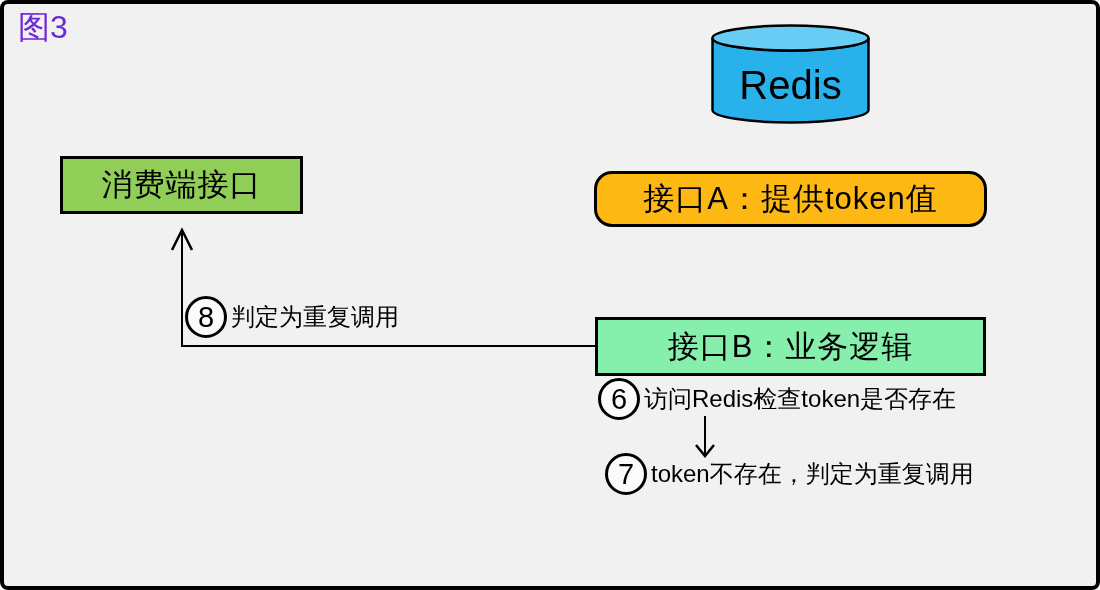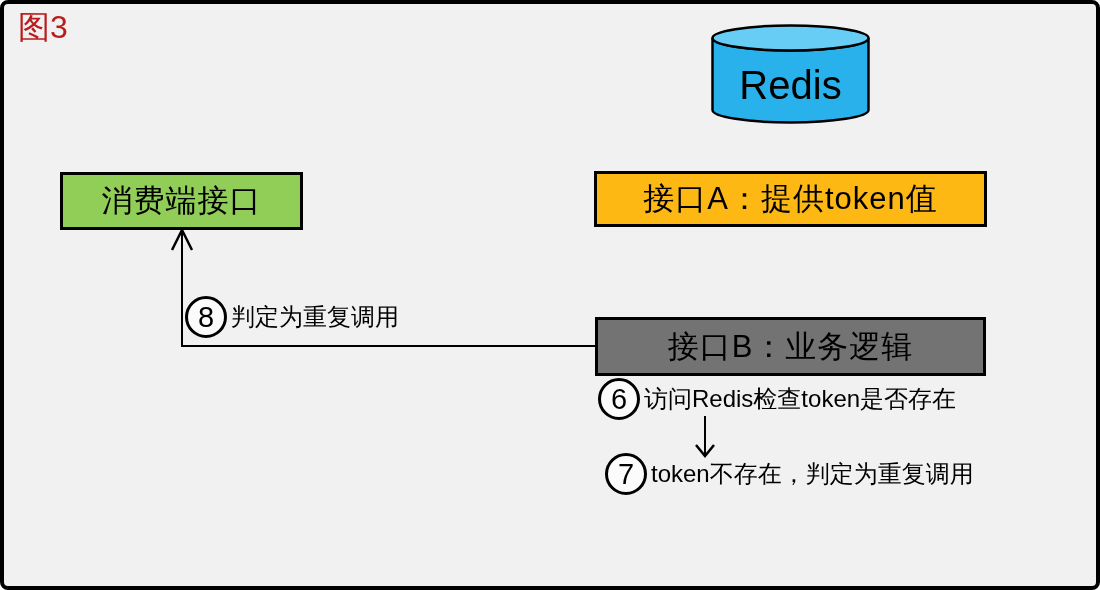--- a/index.html
+++ b/index.html
@@ -14,34 +14,34 @@
     overflow: hidden;
     font-family: "Liberation Sans", "DejaVu Sans", sans-serif;
     color: #000;
   }
   .fig-label {
     position: absolute;
     left: 14px;
     top: 6px;
     font-size: 32px;
     line-height: 1.1;
-    color: #b91c1c;
+    color: #6d28d9;
   }
   
   .node-box {
     position: absolute;
     border: 3px solid #000;
     display: flex;
     align-items: center;
     justify-content: center;
     font-size: 31px;
     letter-spacing: 1px;
     white-space: nowrap;
   }
-  .box-consumer  { left: 56px;  top: 168px; width: 243px; height: 58px; }
+  .box-consumer  { left: 56px;  top: 152px; width: 243px; height: 58px; }
   .box-interface-a { left: 590px; top: 167px; width: 393px; height: 56px; }
   .box-interface-b { left: 591px; top: 313px; width: 391px; height: 59px; }
   
   .redis-node {
     position: absolute;
     left: 706px;
     top: 18px;
     width: 161px;
     height: 104px;
   }
@@ -104,25 +104,25 @@
       <path d="M 2.5 16 L 2.5 88 A 78 12.5 0 0 0 158.5 88 L 158.5 16 A 78 12.5 0 0 1 2.5 16 Z" stroke="#000" stroke-width="2.5" fill="#29B1EC"></path>
       <ellipse cx="80.5" cy="16" rx="78" ry="12.5" stroke="#000" stroke-width="2.5" fill="#67CDF4"></ellipse>
     </svg>
     <div class="redis-label">Redis</div>
   </div>
 
   <div class="node-box box-consumer" style="background: rgb(144, 206, 88);">
     <span>消费端接口</span>
   </div>
 
-  <div class="node-box box-interface-a" style="background: rgb(253, 184, 19);">
+  <div class="node-box box-interface-a" style="background: rgb(253, 184, 19); border-radius: 18px;">
     <span>接口A：提供token值</span>
   </div>
 
-  <div class="node-box box-interface-b" style="background: #737373;">
+  <div class="node-box box-interface-b" style="background: #86efac;">
     <span>接口B：业务逻辑</span>
   </div>
 
   <svg class="connector-layer">
 
     <polyline points="591,342 178,342 178,228" fill="none" stroke="#000" stroke-width="2"></polyline>
     <polyline points="168,246 178,226 188,246" fill="none" stroke="#000" stroke-width="2.5"></polyline>
 
     <line x1="701" y1="412" x2="701" y2="450" stroke="#000" stroke-width="2"></line>
     <polyline points="692,441 701,452 710,441" fill="none" stroke="#000" stroke-width="2.5"></polyline>

